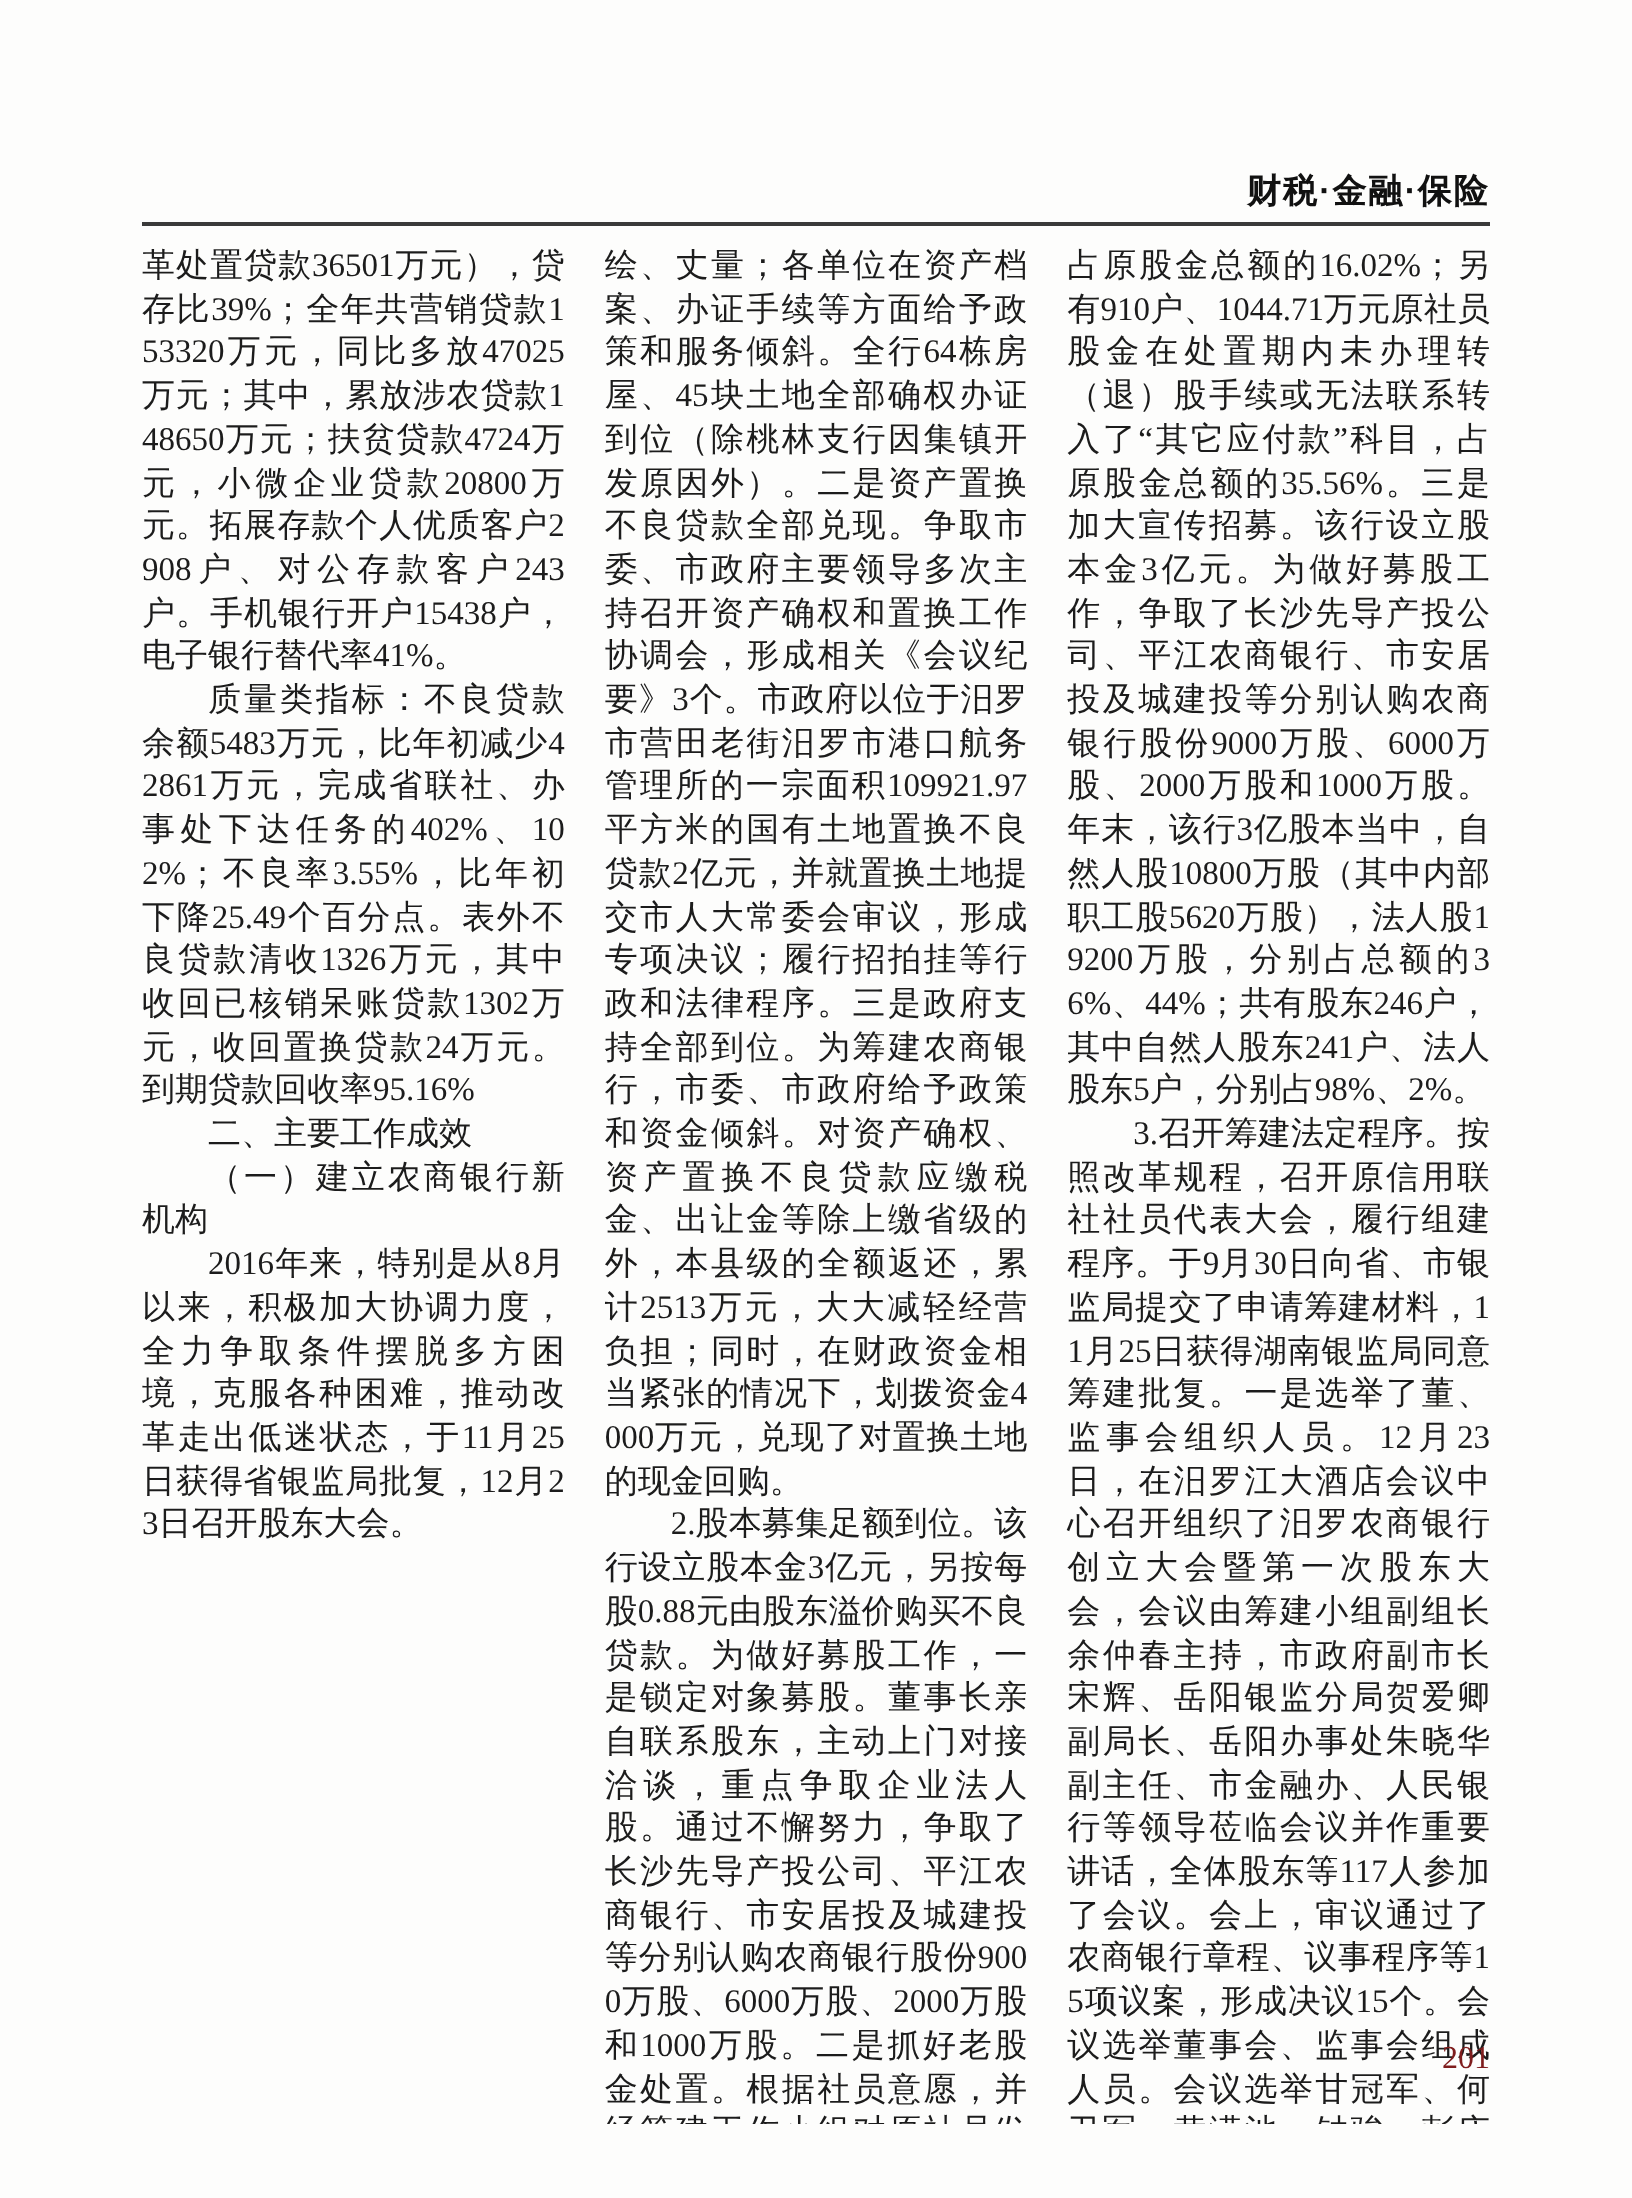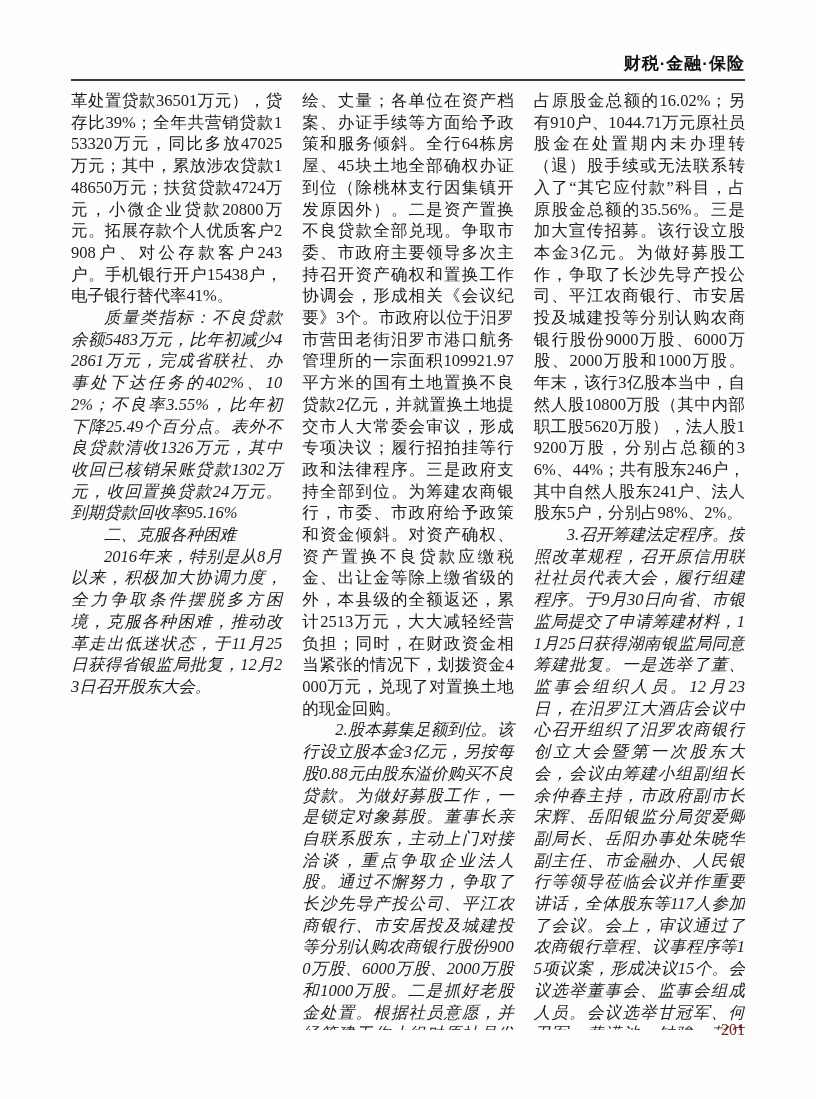--- a/index.html
+++ b/index.html
@@ -12,21 +12,21 @@
     width: 816px;
     height: 1099px;
     margin: 0 auto;
     background: #fdfdfc;
     color: #1c1c1c;
     font-family: "Liberation Serif", "DejaVu Serif", serif;
     overflow: hidden;
     box-sizing: border-box;
   }
   .header {
-    padding: 54px 71px 0 71px;
+    padding: 86px 71px 0 71px;
   }
   .header-title {
     text-align: right;
     font-family: "Liberation Sans", "DejaVu Sans", sans-serif;
     font-weight: bold;
     font-size: 17px;
     line-height: 20px;
     letter-spacing: 1px;
     color: #111;
   }
@@ -50,21 +50,20 @@
   .para {
     margin: 0;
     font-size: 16.5px;
     line-height: 21.7px;
     text-align: justify;
     word-break: break-all;
     color: #1c1c1c;
   }
   .para.indent {
     text-indent: 2em;
-    font-style: italic;
   }
   .page-number {
     position: absolute;
     top: 1021px;
     right: 71px;
     font-size: 16px;
     color: #7f1d1d;
     font-family: "Liberation Serif", "DejaVu Serif", serif;
   }
 </style>
@@ -74,21 +73,22 @@
 <div class="page">
   <div class="header">
     <div class="header-title">财税·金融·保险</div>
     <div class="header-rule"></div>
   </div>
 
   <div class="columns">
     <div class="column">
         <p class="para">革处置贷款36501万元），贷存比39%；全年共营销贷款153320万元，同比多放47025万元；其中，累放涉农贷款148650万元；扶贫贷款4724万元，小微企业贷款20800万元。拓展存款个人优质客户2908户、对公存款客户243户。手机银行开户15438户，电子银行替代率41%。</p>
         <p class="para indent">质量类指标：不良贷款余额5483万元，比年初减少42861万元，完成省联社、办事处下达任务的402%、102%；不良率3.55%，比年初下降25.49个百分点。表外不良贷款清收1326万元，其中收回已核销呆账贷款1302万元，收回置换贷款24万元。到期贷款回收率95.16%</p>
-        <p class="para indent">二、克服各种困难</p>
+        <p class="para indent">二、主要工作成效</p>
+        <p class="para indent">（一）建立农商银行新机构</p>
         <p class="para indent">2016年来，特别是从8月以来，积极加大协调力度，全力争取条件摆脱多方困境，克服各种困难，推动改革走出低迷状态，于11月25日获得省银监局批复，12月23日召开股东大会。</p>
       </div>
     <div class="column">
         <p class="para">绘、丈量；各单位在资产档案、办证手续等方面给予政策和服务倾斜。全行64栋房屋、45块土地全部确权办证到位（除桃林支行因集镇开发原因外）。二是资产置换不良贷款全部兑现。争取市委、市政府主要领导多次主持召开资产确权和置换工作协调会，形成相关《会议纪要》3个。市政府以位于汨罗市营田老街汨罗市港口航务管理所的一宗面积109921.97平方米的国有土地置换不良贷款2亿元，并就置换土地提交市人大常委会审议，形成专项决议；履行招拍挂等行政和法律程序。三是政府支持全部到位。为筹建农商银行，市委、市政府给予政策和资金倾斜。对资产确权、资产置换不良贷款应缴税金、出让金等除上缴省级的外，本县级的全额返还，累计2513万元，大大减轻经营负担；同时，在财政资金相当紧张的情况下，划拨资金4000万元，兑现了对置换土地的现金回购。</p>
         <p class="para indent">2.股本募集足额到位。该行设立股本金3亿元，另按每股0.88元由股东溢价购买不良贷款。为做好募股工作，一是锁定对象募股。董事长亲自联系股东，主动上门对接洽谈，重点争取企业法人股。通过不懈努力，争取了长沙先导产投公司、平江农商银行、市安居投及城建投等分别认购农商银行股份9000万股、6000万股、2000万股和1000万股。二是抓好老股金处置。根据社员意愿，并经筹建工作小组对原社员发起人资格进行核查，汨罗联社共有217户、1422.77万元原社员股金自愿按1：1的比例转为拟组建的汨罗农商银行股份，占原股金总额的48.42%；共304户、470.55万元原社员因个人原因或不符合发起人资质，自愿办理了退股手续，</p>
       </div>
     <div class="column">
         <p class="para">占原股金总额的16.02%；另有910户、1044.71万元原社员股金在处置期内未办理转（退）股手续或无法联系转入了“其它应付款”科目，占原股金总额的35.56%。三是加大宣传招募。该行设立股本金3亿元。为做好募股工作，争取了长沙先导产投公司、平江农商银行、市安居投及城建投等分别认购农商银行股份9000万股、6000万股、2000万股和1000万股。年末，该行3亿股本当中，自然人股10800万股（其中内部职工股5620万股），法人股19200万股，分别占总额的36%、44%；共有股东246户，其中自然人股东241户、法人股东5户，分别占98%、2%。</p>
         <p class="para indent">3.召开筹建法定程序。按照改革规程，召开原信用联社社员代表大会，履行组建程序。于9月30日向省、市银监局提交了申请筹建材料，11月25日获得湖南银监局同意筹建批复。一是选举了董、监事会组织人员。12月23日，在汨罗江大酒店会议中心召开组织了汨罗农商银行创立大会暨第一次股东大会，会议由筹建小组副组长余仲春主持，市政府副市长宋辉、岳阳银监分局贺爱卿副局长、岳阳办事处朱晓华副主任、市金融办、人民银行等领导莅临会议并作重要讲话，全体股东等117人参加了会议。会上，审议通过了农商银行章程、议事程序等15项议案，形成决议15个。会议选举董事会、监事会组成人员。会议选举甘冠军、何卫军、黄满池、钟骏、彭庆雄、马超平、黎茂春以及职工董事周峰等8人为董事会组成人员；选举湛茂良、周征、杨修志、仇红霞以及职工监事费仁龙等5人为监事会组成人员。二是聘任总行“三长”。当日，由岳阳办事处副主任朱晓华主持召开</p>
       </div>

